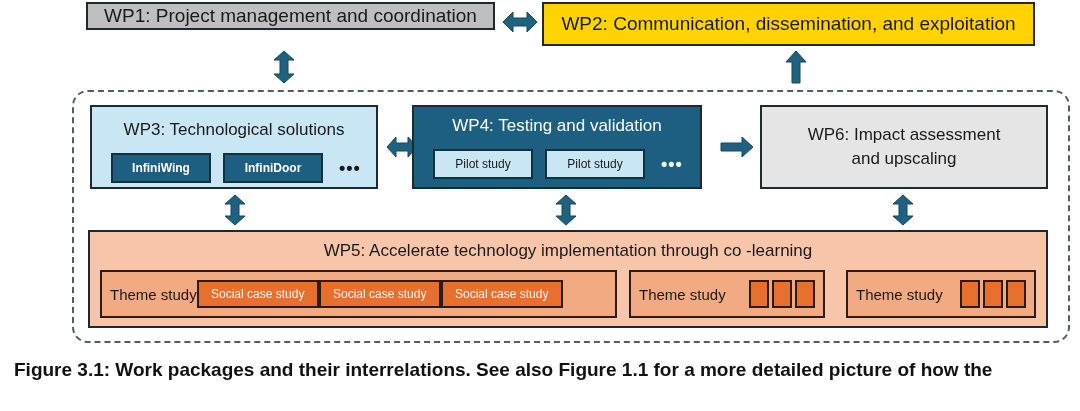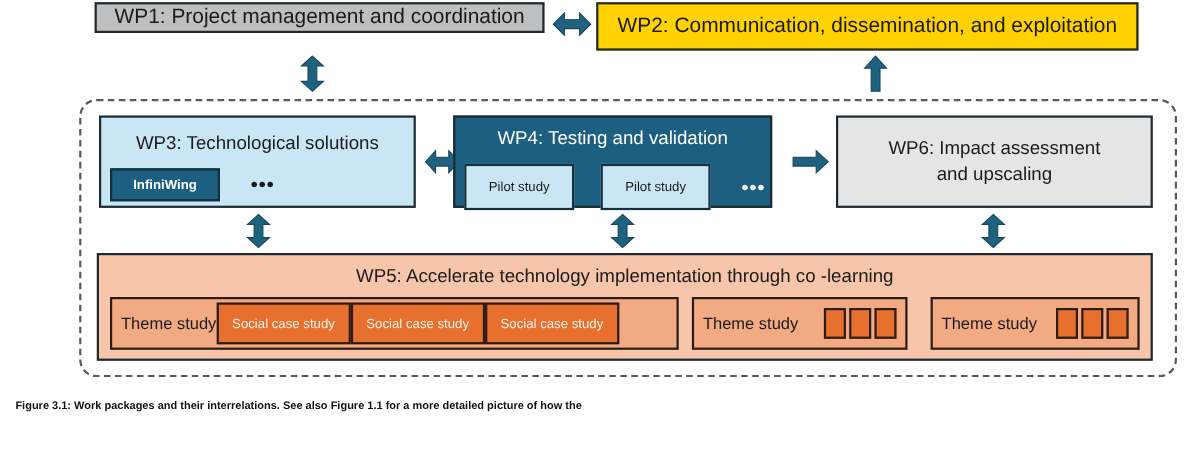--- a/index.html
+++ b/index.html
@@ -7,38 +7,38 @@
          font-family:"Liberation Sans", "DejaVu Sans", sans-serif; color:#1a1a1a; }
   .abs { position:absolute; box-sizing:border-box; }
   .wp { border:2px solid #1f2a30; display:flex; align-items:center; justify-content:center; }
   .wp1 { left:86px; top:2px; width:409px; height:28px; background:#bfbfbf; font-size:19px; }
   .wp2 { left:542px; top:2px; width:493px; height:44px; background:#ffd200; font-size:19px; }
   .dashed { left:72px; top:90px; width:998px; height:253px; border:2px dashed #555c60; border-radius:16px; }
   .wp3 { left:90px; top:105px; width:288px; height:84px; background:#c9e6f4; flex-direction:column; justify-content:center; }
   .wp4 { left:412px; top:105px; width:290px; height:84px; background:#1c5f80; flex-direction:column; justify-content:flex-start; color:#ffffff; }
   .wp6 { left:760px; top:105px; width:288px; height:84px; background:#e5e5e5; font-size:17px; text-align:center; flex-direction:column; line-height:24px; }
   .wp-title { font-size:17px; margin-top:8px; height:22px; line-height:22px; }
-  .row { display:flex; align-items:center; gap:24px; margin-top:12px; padding-left:8px; width:100%; box-sizing:border-box; }
+  .row { display:flex; align-items:center; gap:12px; margin-top:12px; padding-left:19px; width:100%; box-sizing:border-box; }
   .chip-dark { background:#1c5f80; border:2px solid #13303f; color:#ffffff; font-weight:bold; font-size:12px; width:100px; height:30px; display:flex; align-items:center; justify-content:center; box-sizing:border-box; }
-  .chip-light { background:#c9e6f4; border:2px solid #13303f; color:#1a1a1a; font-size:12px; width:100px; height:42px; display:flex; align-items:center; justify-content:center; box-sizing:border-box; }
+  .chip-light { background:#c9e6f4; border:2px solid #13303f; color:#1a1a1a; font-size:12px; width:100px; height:30px; display:flex; align-items:center; justify-content:center; box-sizing:border-box; }
   .ellipsis { font-size:18px; font-weight:bold; letter-spacing:1px; padding-left:4px; }
   .wp3 .ellipsis { color:#1a1a1a; }
   .wp4 .ellipsis { color:#ffffff; }
   .wp5 { left:88px; top:230px; width:960px; height:98px; background:#f7c5a9; flex-direction:column; justify-content:flex-start; }
   .wp5-title { font-size:17px; margin-top:8px; height:22px; line-height:22px; }
   .theme-row { display:flex; gap:12px; margin-top:8px; padding:0 10px; width:100%; box-sizing:border-box; }
   .theme { background:#f2aa82; border:2px solid #2b1d16; height:48px; display:flex; align-items:center; box-sizing:border-box; padding:0 8px; gap:0; }
   .theme-label { font-size:15px; white-space:nowrap; }
   .t1 { width:517px; }
   .t2 { width:196px; }
   .t3 { width:190px; margin-left:auto; }
-  .social { background:#e8702f; border:2px solid #2b1d16; color:#fff3ea; font-size:12px; height:38px; width:122px; display:flex; align-items:center; justify-content:center; box-sizing:border-box; }
+  .social { background:#e8702f; border:2px solid #2b1d16; color:#fff3ea; font-size:12px; height:28px; width:122px; display:flex; align-items:center; justify-content:center; box-sizing:border-box; }
   .mini { background:#e8702f; border:2px solid #2b1d16; width:20px; height:28px; box-sizing:border-box; }
   .minis { display:flex; gap:3px; margin-left:auto; }
-  .caption { left:14px; top:360px; width:1060px; font-weight:bold; font-size:10px; line-height:20px; color:#111; }
+  .caption { left:14px; top:360px; width:1060px; font-weight:bold; font-size:19px; line-height:20px; color:#111; }
   svg.arrow { position:absolute; overflow:visible; }
 </style>
 </head>
 <body>
 
 <div class="abs wp wp1">
   <span>WP1: Project management and coordination</span>
 </div>
 
 <svg class="arrow" style="left:502px;top:10px;" width="36" height="24" viewBox="0 0 36 24">
@@ -56,20 +56,21 @@
 <svg class="arrow" style="left:785px;top:50px;" width="22" height="34" viewBox="0 0 22 34">
   <path d="M11 1 L21 12 L15 12 L15 33 L7 33 L7 12 L1 12 Z" fill="#1f6280" stroke="#16465c" stroke-width="1"></path>
 </svg>
 
 <div class="abs dashed"></div>
 
 <div class="abs wp wp3">
   <div class="wp-title">WP3: Technological solutions</div>
   <div class="row">
     <div class="chip-dark">InfiniWing</div>
+    <div class="chip-dark">InfiniDoor</div>
     <span class="ellipsis">•••</span>
   </div>
 </div>
 
 <svg class="arrow" style="left:386px;top:136px;" width="32" height="22" viewBox="0 0 32 22">
   <path d="M1 11 L10 1 L10 7 L22 7 L22 1 L31 11 L22 21 L22 15 L10 15 L10 21 Z" fill="#1f6280" stroke="#16465c" stroke-width="1"></path>
 </svg>
 
 <div class="abs wp wp4">
   <div class="wp-title">WP4: Testing and validation</div>

